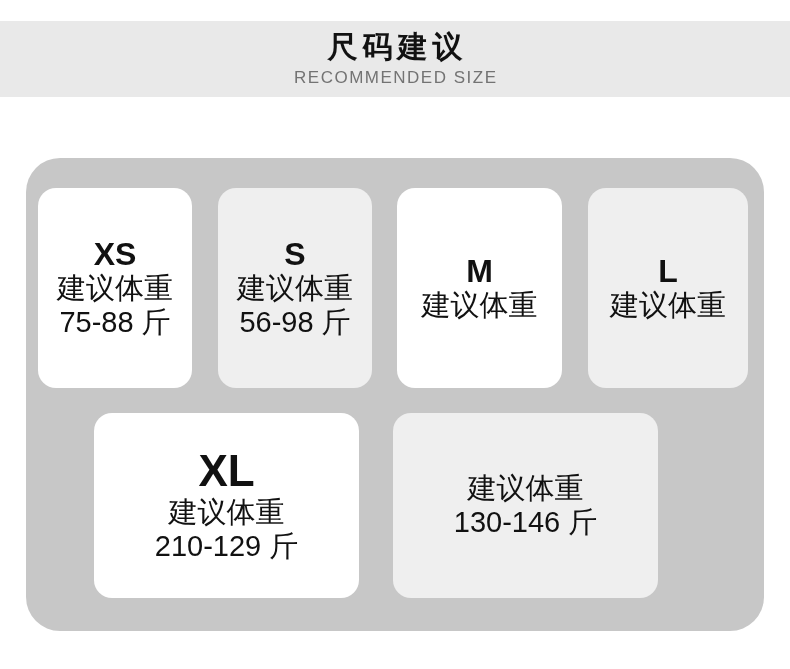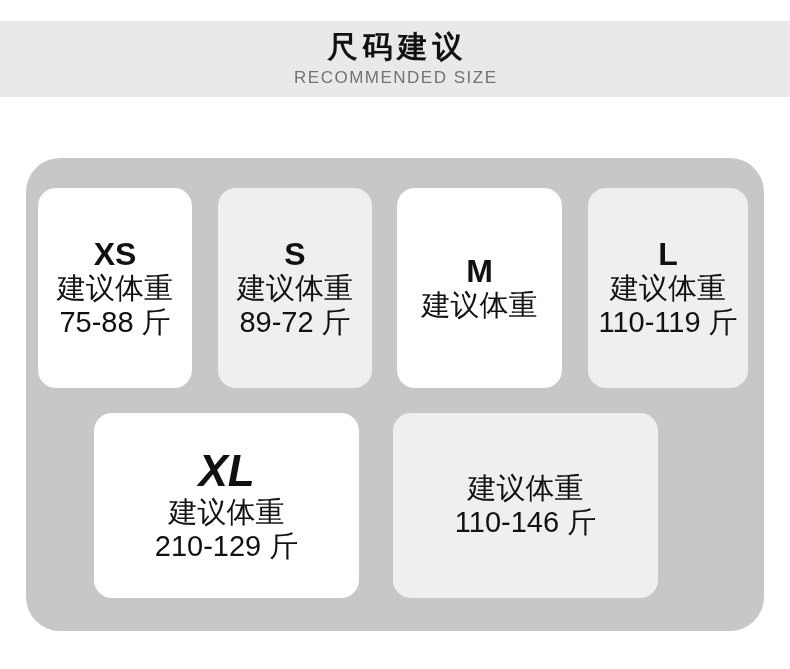--- a/index.html
+++ b/index.html
@@ -87,21 +87,21 @@
   
   .row2 { top: 255px; height: 185px; }
   .card-xl  { left: 68px;  width: 265px; }
   .card-2xl { left: 367px; width: 265px; }
 
   .size-label {
     font-size: 32px;
     font-weight: 700;
     line-height: 1.1;
   }
-  .row2 .size-label { font-size: 44px; font-style: italic; }
+  .row2 .size-label { font-size: 44px; }
 
   .weight-hint {
     margin-top: 0;
     font-size: 29px;
     font-weight: 400;
     line-height: 1.15;
   }
 
   .weight-range {
     margin-top: 1px;
@@ -124,39 +124,38 @@
 
     <div class="size-card card-white row1 card-xs">
       <div class="size-label">XS</div>
       <div class="weight-hint">建议体重</div>
       <div class="weight-range">75-88 斤</div>
     </div>
 
     <div class="size-card card-tint row1 card-s">
       <div class="size-label">S</div>
       <div class="weight-hint">建议体重</div>
-      <div class="weight-range">89-72 斤</div>
+      <div class="weight-range">56-98 斤</div>
     </div>
 
     <div class="size-card card-white row1 card-m">
       <div class="size-label">M</div>
       <div class="weight-hint">建议体重</div>
     </div>
 
     <div class="size-card card-tint row1 card-l">
       <div class="size-label">L</div>
       <div class="weight-hint">建议体重</div>
-      <div class="weight-range">110-119 斤</div>
     </div>
 
     <div class="size-card card-white row2 card-xl">
       <div class="size-label">XL</div>
       <div class="weight-hint">建议体重</div>
       <div class="weight-range">210-129 斤</div>
     </div>
 
     <div class="size-card card-tint row2 card-2xl">
       <div class="weight-hint">建议体重</div>
-      <div class="weight-range">110-146 斤</div>
+      <div class="weight-range">130-146 斤</div>
     </div>
 
   </div>
 </div>
 
 </body></html>

